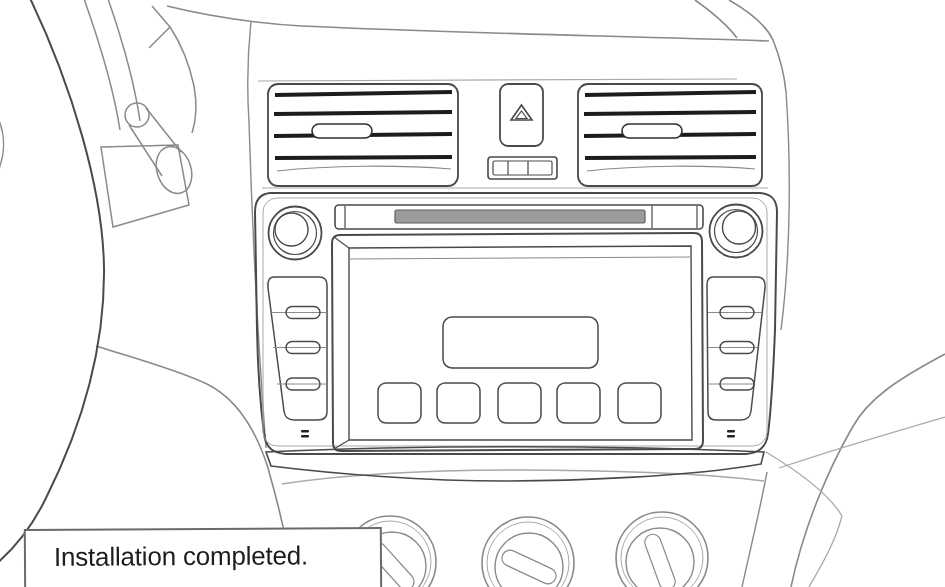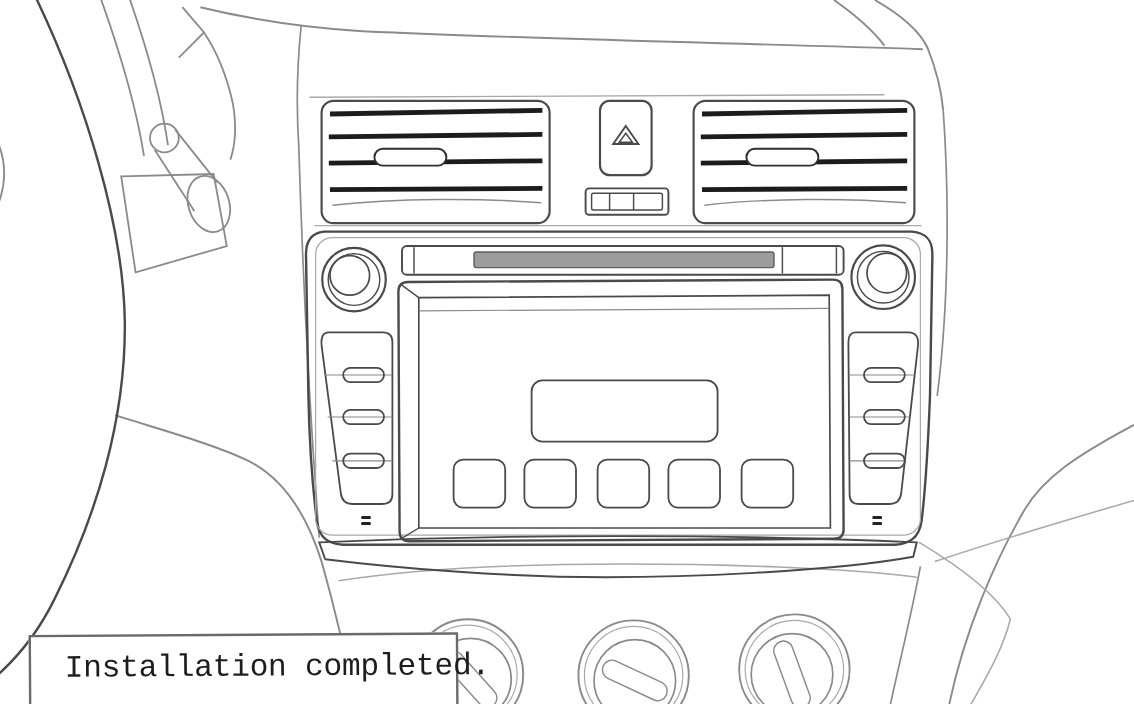--- a/index.html
+++ b/index.html
@@ -1,19 +1,19 @@
 <!DOCTYPE html>
 <html style="--bg: #ffffff; --line-dark: #4a4a4a; --line-mid: #8a8a8a; --line-light: #a9a9a9; --panel-grey: #d7d7d7; --bezel-grey: #e0e0e0; --screen-grey: #ececec; --button-face: #efefef; --slot-grey: #9c9c9c; --slat-dark: #1c1c1c; --caption-border: #6a6a6a; --caption-text-color: #1d1d1d;"><head>
 <meta charset="utf-8">
 <style>
   html,body{margin:0;padding:0;background:#ffffff;}
   #stage{
     position:relative;width:945px;height:587px;overflow:hidden;
     background:var(--bg,#ffffff);
-    font-family:Liberation Mono, monospace;
+    font-family:Liberation Sans, sans-serif;
   }
   #stage svg{position:absolute;left:0;top:0;}
   .caption-box{
     position:absolute;left:24px;top:528px;width:358px;height:70px;
     box-sizing:border-box;background:#ffffff;
     border:2px solid var(--caption-border,#6a6a6a);
     transform:rotate(-0.35deg);
     padding:11px 0 0 28px;
     font-size:26px;color:var(--caption-text-color,#1d1d1d);
     letter-spacing:-0.2px;white-space:nowrap;

